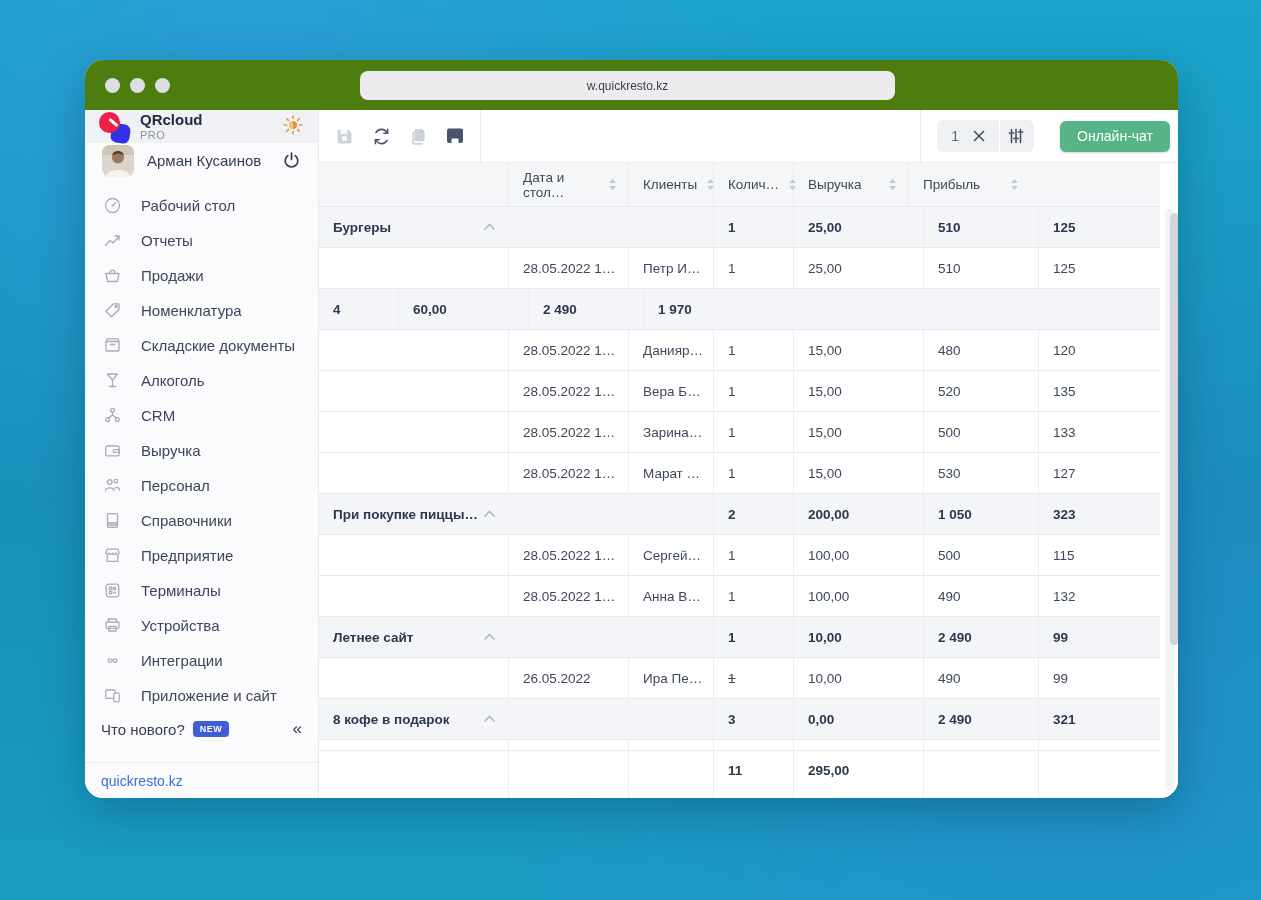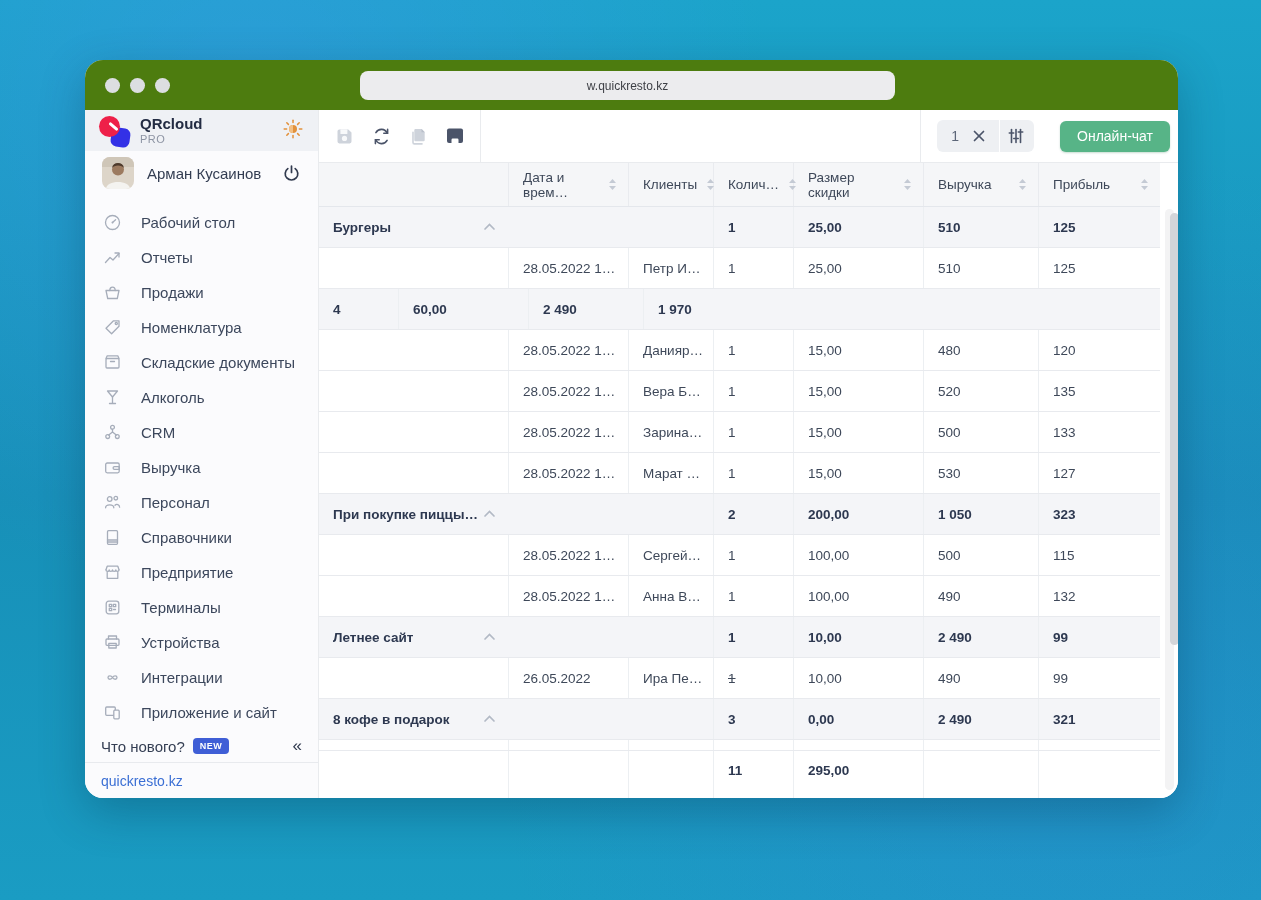--- a/index.html
+++ b/index.html
@@ -47,21 +47,21 @@
   .power { margin-left:auto; cursor:pointer; display:flex; }
   .nav { padding-top:10px; }
   .nav-item { height:35px; display:flex; align-items:center; padding:0 18px; cursor:pointer; }
   .nav-icon { width:19px; height:19px; flex-shrink:0; display:flex; align-items:center; justify-content:center; color:#a6adba; }
   .nav-label { margin-left:19px; font-size:15px; color:#3c475c; white-space:nowrap; }
   .sidebar-bottom { margin-top:auto; }
   .whats-new-row { height:32px; display:flex; align-items:center; padding:0 16px; }
   .whats-new-label { font-size:15px; color:#343e53; }
   .new-badge { margin-left:8px; background:var(--badge_blue,#3f5ed6); color:#fff; font-size:9px; font-weight:bold; letter-spacing:.5px; padding:3px 7px; border-radius:4px; }
   .collapse { margin-left:auto; font-size:17px; color:#2e384d; cursor:pointer; }
-  .site-row { height:36px; border-top:1px solid #e8eaee; display:flex; align-items:center; padding:0 16px; margin-top:0; }
+  .site-row { height:36px; border-top:1px solid #e8eaee; display:flex; align-items:center; padding:0 16px; margin-top:17px; }
   .site-link { font-size:14px; color:var(--link_blue,#3b6fd4); text-decoration:none; cursor:pointer; }
 
   
   .toolbar { height:53px; border-bottom:1px solid #e9ebee; display:flex; align-items:center; flex-shrink:0; }
   .tool-btn { width:30px; height:30px; margin-left:7px; display:flex; align-items:center; justify-content:center; border-radius:6px; cursor:pointer; }
   .tool-btn:first-child { margin-left:10px; }
   .tb-divider { width:1px; height:53px; background:#e9ebee; margin-left:10px; }
   .toolbar-right { margin-left:auto; display:flex; align-items:center; height:53px; }
   .filter-chip { display:flex; align-items:center; background:#eef0f3; border-radius:6px; height:32px; padding:0 4px; cursor:pointer; }
   .chip-value { font-size:14px; color:#5c6678; padding:0 6px 0 10px; }
@@ -375,42 +375,35 @@
         </div>
       </div>
 
       <div class="table-wrap">
         <div class="table">
           <div class="thead">
               <div class="th" style="width: 190px;">
                 <span></span>
               </div>
               <div class="th" style="width: 120px;">
-                <span>Дата и врем…</span>
+                <span>Дата и стол…</span>
                 <svg class="sort" width="11" height="13" viewBox="0 0 11 13">
                   <path d="M5.5 1 L9 5 H2 Z" fill="#c4cad4"></path>
                   <path d="M5.5 12 L2 8 H9 Z" fill="#c4cad4"></path>
                 </svg>
               </div>
               <div class="th" style="width: 85px;">
                 <span>Клиенты</span>
                 <svg class="sort" width="11" height="13" viewBox="0 0 11 13">
                   <path d="M5.5 1 L9 5 H2 Z" fill="#c4cad4"></path>
                   <path d="M5.5 12 L2 8 H9 Z" fill="#c4cad4"></path>
                 </svg>
               </div>
               <div class="th" style="width: 80px;">
                 <span>Колич…</span>
-                <svg class="sort" width="11" height="13" viewBox="0 0 11 13">
-                  <path d="M5.5 1 L9 5 H2 Z" fill="#c4cad4"></path>
-                  <path d="M5.5 12 L2 8 H9 Z" fill="#c4cad4"></path>
-                </svg>
-              </div>
-              <div class="th" style="width: 130px;">
-                <span>Размер скидки</span>
                 <svg class="sort" width="11" height="13" viewBox="0 0 11 13">
                   <path d="M5.5 1 L9 5 H2 Z" fill="#c4cad4"></path>
                   <path d="M5.5 12 L2 8 H9 Z" fill="#c4cad4"></path>
                 </svg>
               </div>
               <div class="th" style="width: 115px;">
                 <span>Выручка</span>
                 <svg class="sort" width="11" height="13" viewBox="0 0 11 13">
                   <path d="M5.5 1 L9 5 H2 Z" fill="#c4cad4"></path>
                   <path d="M5.5 12 L2 8 H9 Z" fill="#c4cad4"></path>

